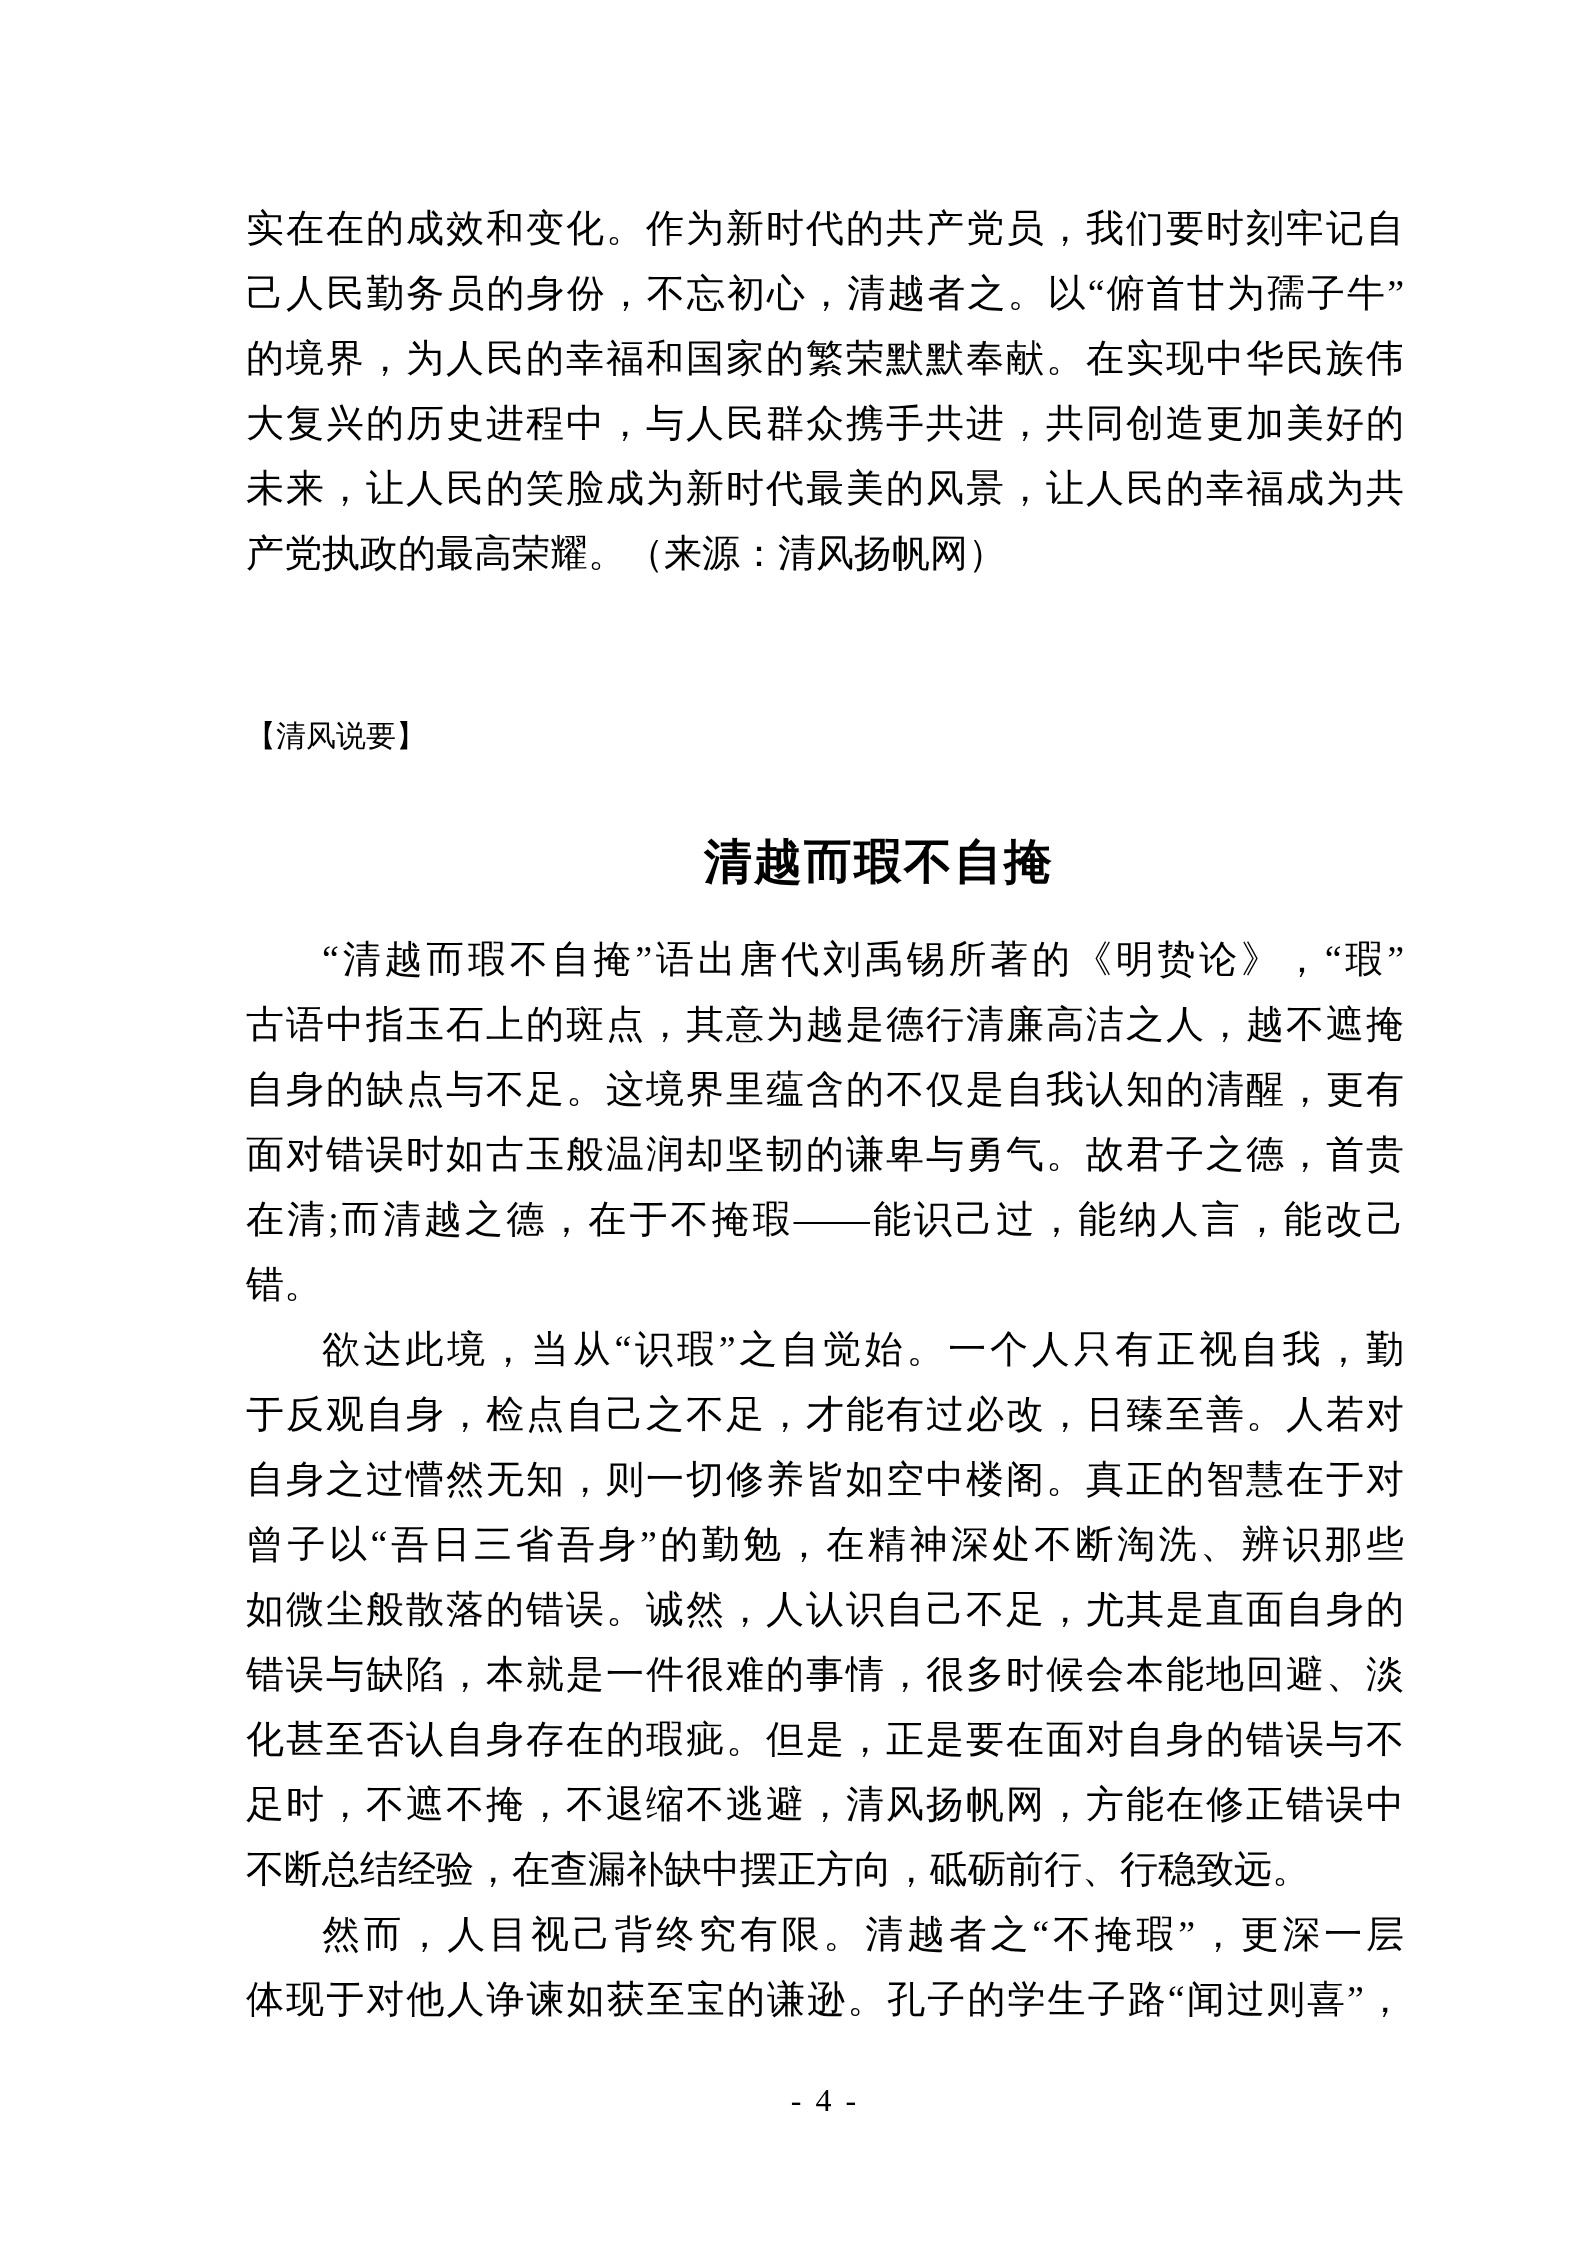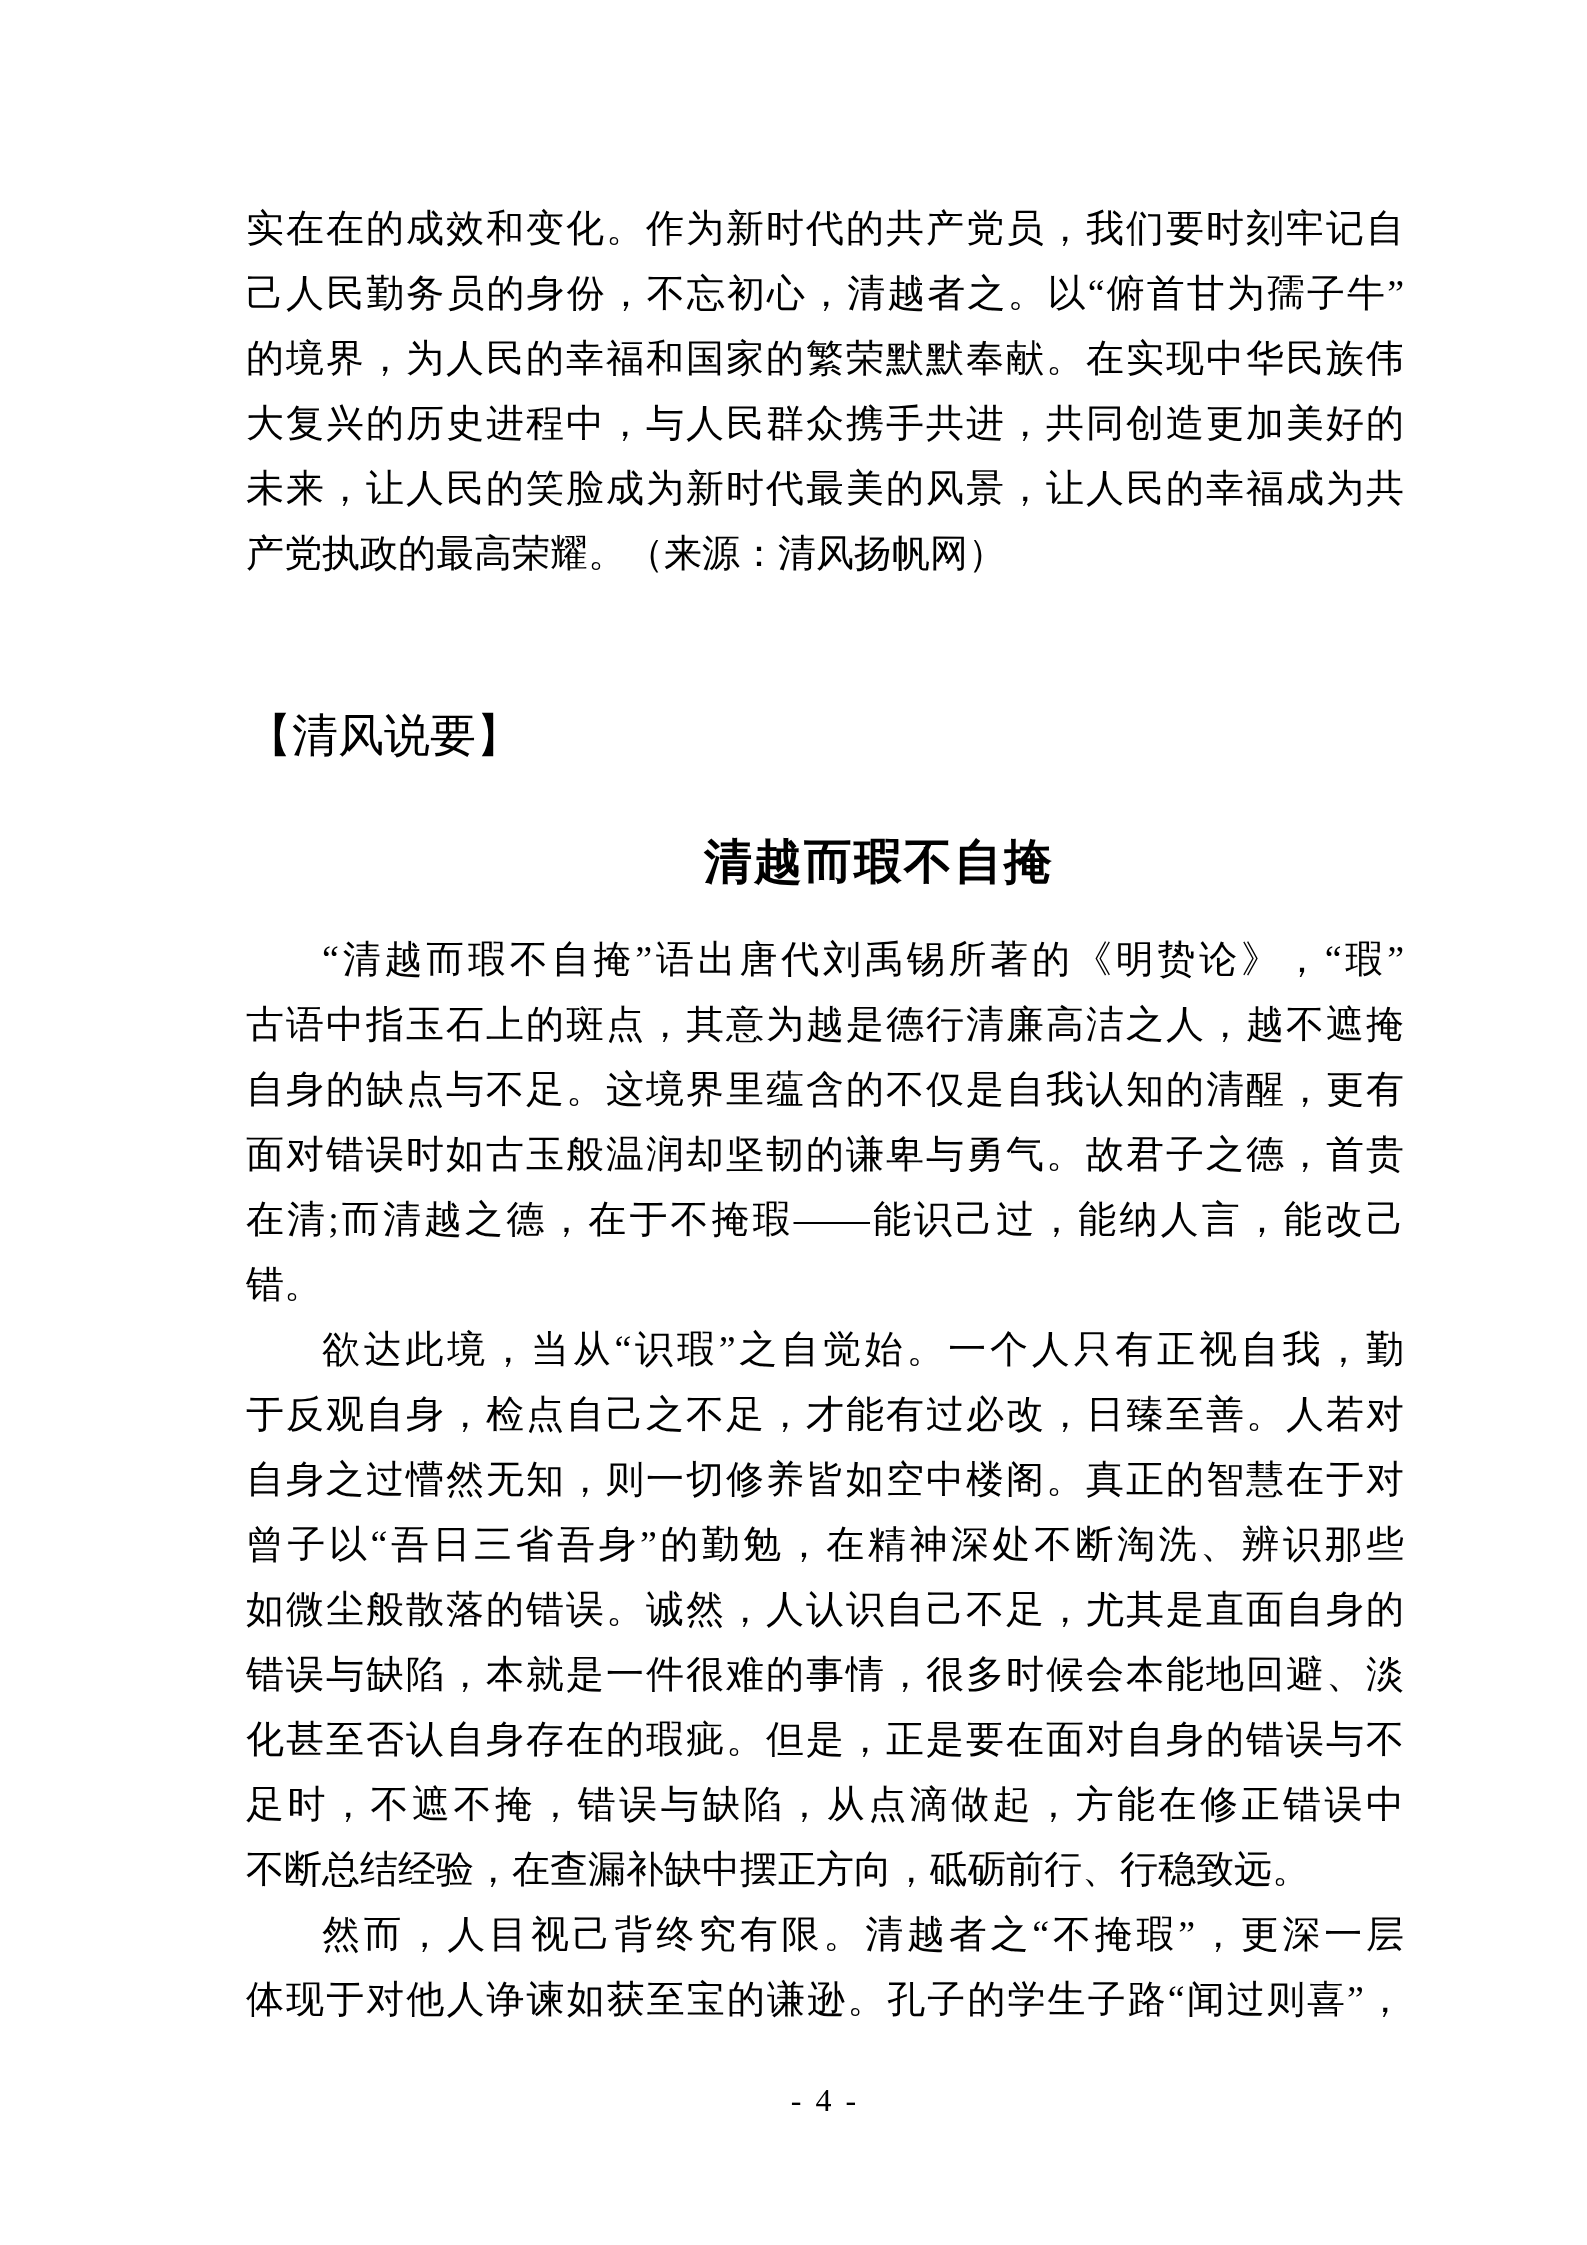--- a/index.html
+++ b/index.html
@@ -45,21 +45,21 @@
   .block-a {
     position: absolute;
     top: 196px;
     left: 0;
     width: 100%;
   }
   .section-heading {
     position: absolute;
     top: 703px;
     left: 0;
-    font-size: 46px;
+    font-size: 30px;
     line-height: 65px;
     white-space: nowrap;
   }
   .article-title {
     position: absolute;
     top: 831px;
     left: 458px;
     font-size: 48px;
     line-height: 62px;
     font-weight: bold;
@@ -110,21 +110,21 @@
       <div class="line just">在清;而清越之德，在于不掩瑕——能识己过，能纳人言，能改己</div>
       <div class="line end">错。</div>
 
       <div class="line just indent">欲达此境，当从“识瑕”之自觉始。一个人只有正视自我，勤</div>
       <div class="line just">于反观自身，检点自己之不足，才能有过必改，日臻至善。人若对</div>
       <div class="line just">自身之过懵然无知，则一切修养皆如空中楼阁。真正的智慧在于对</div>
       <div class="line just">曾子以“吾日三省吾身”的勤勉，在精神深处不断淘洗、辨识那些</div>
       <div class="line just">如微尘般散落的错误。诚然，人认识自己不足，尤其是直面自身的</div>
       <div class="line just">错误与缺陷，本就是一件很难的事情，很多时候会本能地回避、淡</div>
       <div class="line just">化甚至否认自身存在的瑕疵。但是，正是要在面对自身的错误与不</div>
-      <div class="line just">足时，不遮不掩，错误与缺陷，从点滴做起，方能在修正错误中</div>
+      <div class="line just">足时，不遮不掩，不退缩不逃避，清风扬帆网，方能在修正错误中</div>
       <div class="line end">不断总结经验，在查漏补缺中摆正方向，砥砺前行、行稳致远。</div>
 
       <div class="line just indent">然而，人目视己背终究有限。清越者之“不掩瑕”，更深一层</div>
       <div class="line just">体现于对他人诤谏如获至宝的谦逊。孔子的学生子路“闻过则喜”，</div>
     </div>
 
     <div class="page-number">- 4 -</div>
 
   </div>
 </div>

